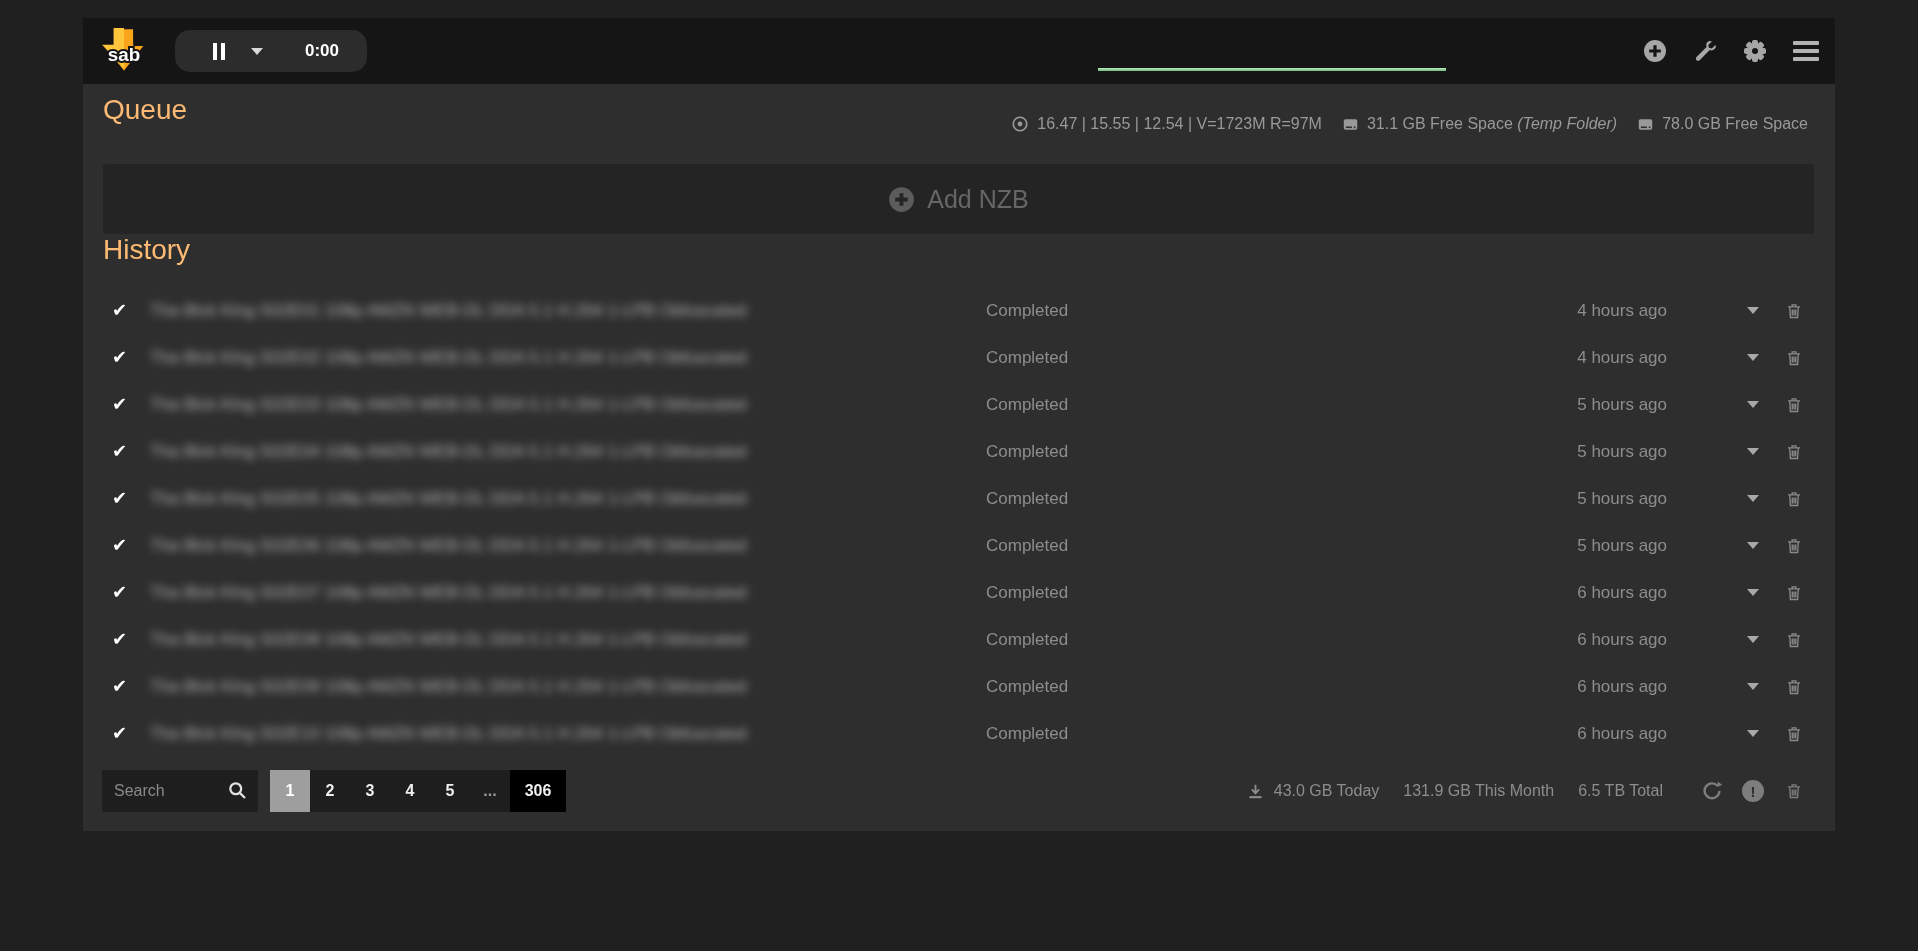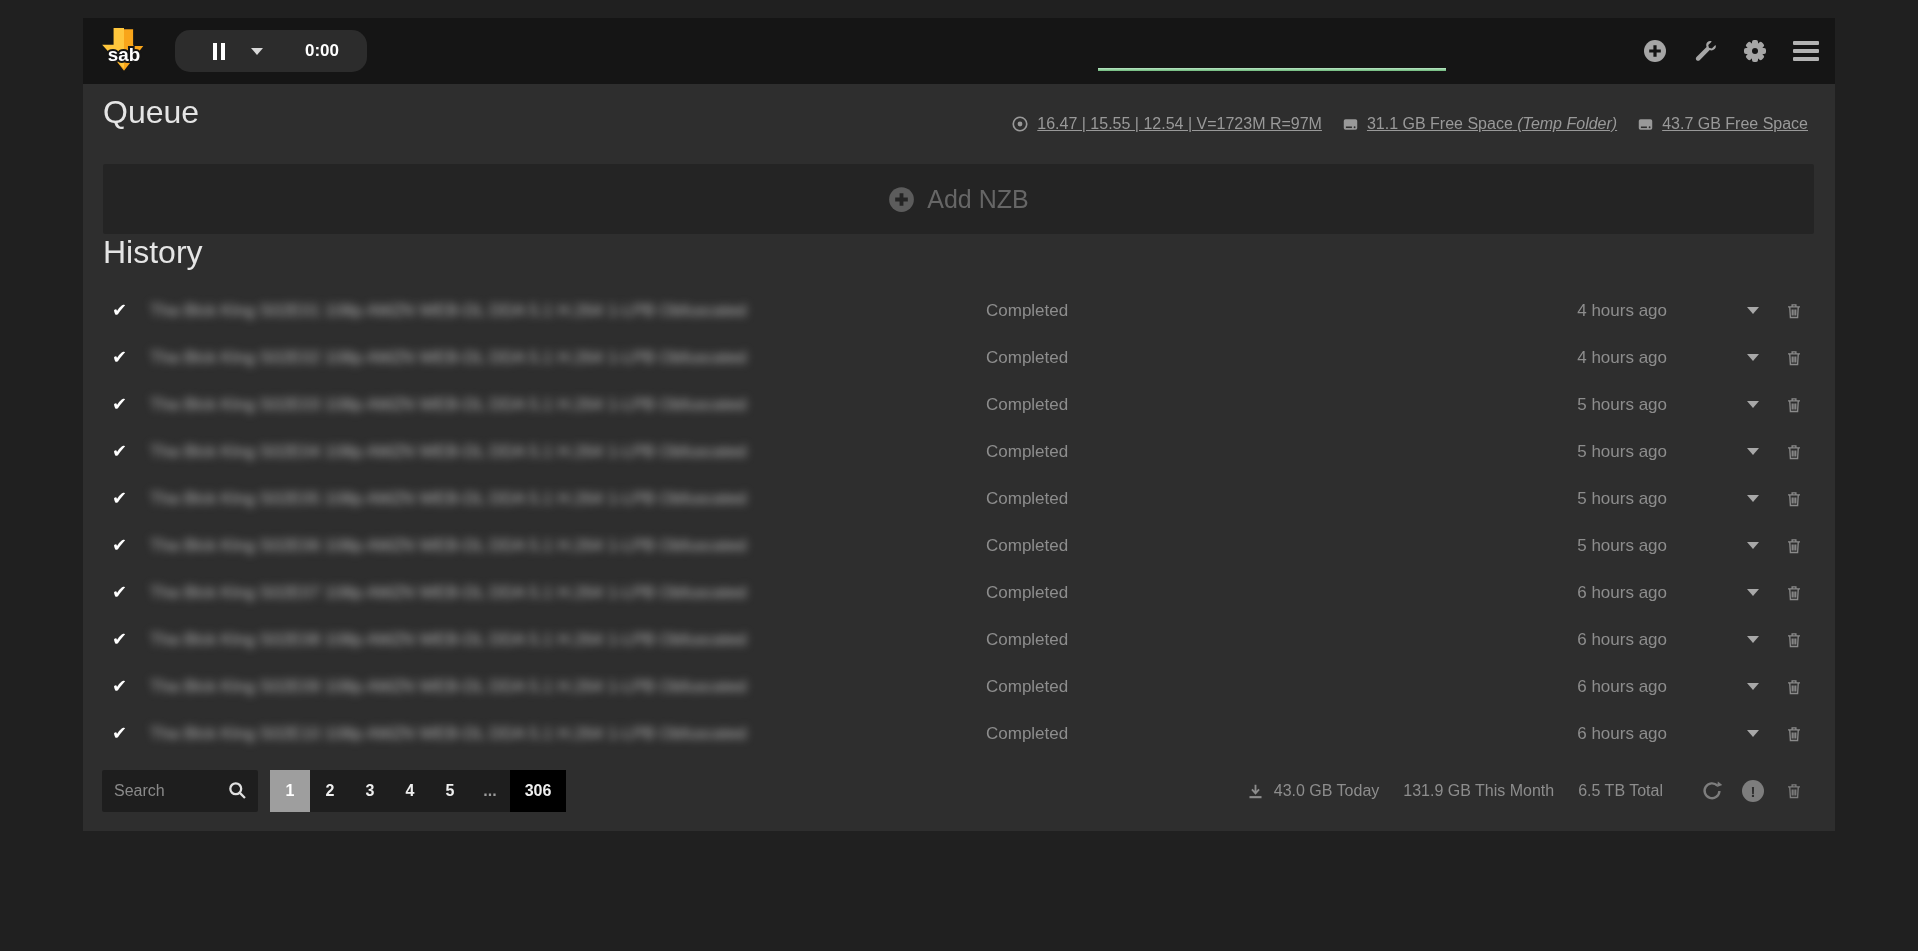--- a/index.html
+++ b/index.html
@@ -36,24 +36,24 @@
   .gear { position:relative; width:22px; height:22px; }
   .gear i { position:absolute; left:0; top:8px; width:22px; height:6px; background:#a6a6a6; border-radius:2px; }
   .gear i:nth-child(2){ transform:rotate(45deg);} .gear i:nth-child(3){ transform:rotate(90deg);} .gear i:nth-child(4){ transform:rotate(135deg);}
   .gear .hub { position:absolute; left:3px; top:3px; width:16px; height:16px; border-radius:50%; background:#a6a6a6; }
   .gear .hole { position:absolute; left:8px; top:8px; width:6px; height:6px; border-radius:50%; background:#151515; }
   .burger { display:flex; flex-direction:column; gap:3.5px; }
   .burger span { width:26px; height:4.5px; background:#b3b3b3; border-radius:1px; }
 
   
   .content { position:relative; height:747px; background:#2e2e2e; }
-  .page-title { margin:0; font-size:32px; font-weight:400; color:#e5e5e5; }
+  .page-title { margin:0; font-size:28px; font-weight:400; color:#fdba74; }
   .queue-title { position:absolute; left:20px; top:10px; }
   .queue-stats { position:absolute; right:27px; top:31px; display:flex; align-items:center; gap:20px; color:#999999; font-size:16px; }
-  .qstat { display:flex; align-items:center; gap:8px;text-decoration:underline; }
+  .qstat { display:flex; align-items:center; gap:8px; }
   .qstat em { font-style:italic; }
   .add-nzb {
     position:absolute; left:20px; right:21px; top:80px; height:70px; background:#242424;
     border-radius:2px; display:flex; align-items:center; justify-content:center; gap:12px;
     color:#666666; font-size:25px; cursor:pointer;
   }
   .history-title { position:absolute; left:20px; top:150px; }
 
   .rows { position:absolute; left:0; right:0; top:204px; }
   .row { position:relative; height:47px; font-size:17px; }
@@ -150,21 +150,21 @@
           <circle cx="17.8" cy="15.9" r="1.3" fill="#2e2e2e"></circle>
         </svg>
         <span><span>31.1 GB Free Space</span> <em>(Temp Folder)</em></span>
       </span>
       <span class="qstat">
         <svg viewBox="0 0 24 24" width="17" height="17" fill="#999999">
           <rect x="2.5" y="4.5" width="19" height="15" rx="2.5"></rect>
           <rect x="5.5" y="14.8" width="8.5" height="2.2" fill="#2e2e2e"></rect>
           <circle cx="17.8" cy="15.9" r="1.3" fill="#2e2e2e"></circle>
         </svg>
-        <span>43.7 GB Free Space</span>
+        <span>78.0 GB Free Space</span>
       </span>
     </div>
 
     <div class="add-nzb">
       <svg viewBox="0 0 24 24" width="27" height="27">
         <circle cx="12" cy="12" r="11" fill="#5c5c5c"></circle>
         <path d="M12 6.4v11.2M6.4 12h11.2" stroke="#242424" stroke-width="3.4"></path>
       </svg>
       <span>Add NZB</span>
     </div>

